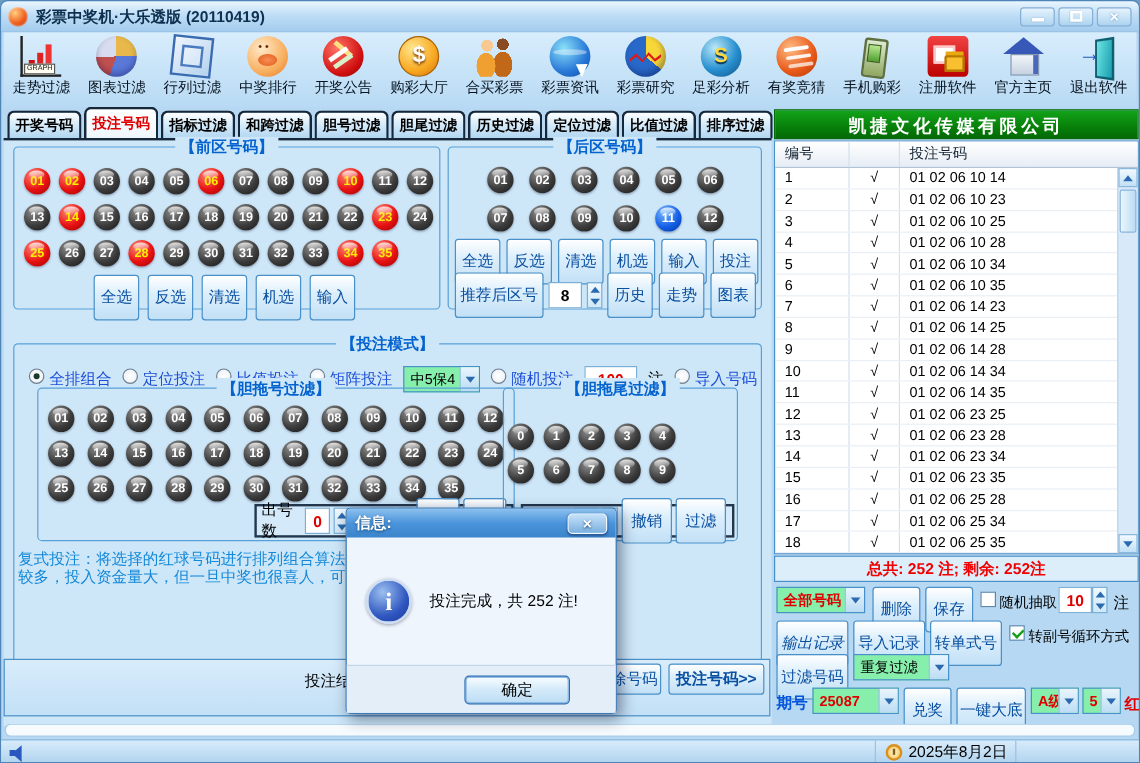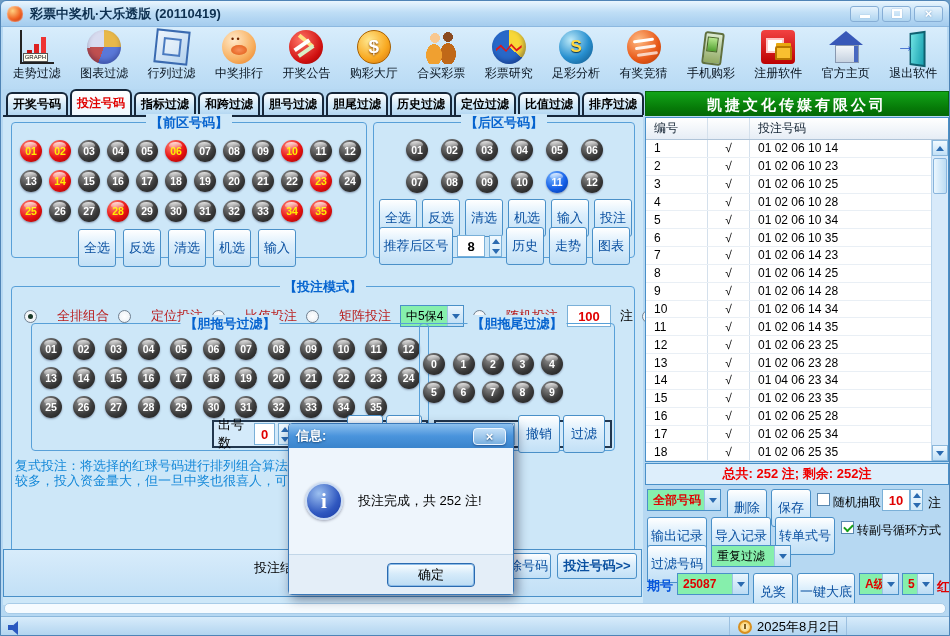--- a/index.html
+++ b/index.html
@@ -106,21 +106,21 @@
   .spin { display:inline-flex; flex-direction:column; width:13px; height:22px; border:1px solid #7ab0d8;
     background:linear-gradient(#f0f9ff,#cfe8f8); cursor:pointer; }
   .spin i { flex:1; position:relative; display:block; }
   .spin i.up::after { content:""; position:absolute; left:2px; top:3px; border:4px solid transparent; border-bottom:5px solid #2a6ab0; border-top:none; }
   .spin i.down::after { content:""; position:absolute; left:2px; top:3px; border:4px solid transparent; border-top:5px solid #2a6ab0; border-bottom:none; }
   .dd { display:inline-flex; align-items:center; background:#86efac; border:1px solid #4a90c8; height:22px; font-size:12px; cursor:pointer; }
   .dd .dd-txt { flex:1; padding-left:5px; white-space:nowrap; overflow:hidden; }
   .dd .dd-arrow { width:16px; align-self:stretch; background:linear-gradient(#e9f5fd,#bcdcf4); border-left:1px solid #9cc4e4;
     display:flex; align-items:center; justify-content:center; }
   .dd .dd-arrow::after { content:""; border:4px solid transparent; border-top:5px solid #2a6ab0; margin-top:5px; }
-  .radio { display:inline-flex; align-items:center; gap:20px; font-size:13px; color:#b91c1c; cursor:pointer; white-space:nowrap; }
+  .radio { display:inline-flex; align-items:flex-start; gap:4px; font-size:13px; color:#1d4ed8; cursor:pointer; white-space:nowrap; }
   .rdot { width:13px; height:13px; border-radius:50%; border:1px solid #708090; background:radial-gradient(#fff,#e8eef4); position:relative; }
   .rdot.on::after { content:""; position:absolute; left:3px; top:3px; width:5px; height:5px; border-radius:50%; background:#1a3a28; }
   .checkbox { width:13px; height:13px; border:1px solid #5a88b0; background:#fff; position:relative; cursor:pointer; flex:none; }
   .checkbox.checked::after { content:""; position:absolute; left:2px; top:2px; width:7px; height:4px;
     border-left:2px solid #18a018; border-bottom:2px solid #18a018; transform:rotate(-45deg); }
 
   
   .ballgrid { position:absolute; display:flex; flex-wrap:wrap; }
   #front-balls { left:8px; top:17px; width:342px; gap:8px 7px; }
   #back-balls { left:32px; top:16px; width:198px; gap:10px 13px; }
@@ -242,20 +242,24 @@
       <div class="tb-item">
         <div class="tb-icon ic-coin"></div>
         <div class="tb-label">购彩大厅</div>
       </div>
 
       <div class="tb-item">
         <div class="tb-icon ic-people"></div>
         <div class="tb-label">合买彩票</div>
       </div>
 
+      <div class="tb-item">
+        <div class="tb-icon ic-globe"></div>
+        <div class="tb-label">彩票资讯</div>
+      </div>
 
       <div class="tb-item">
         <div class="tb-icon ic-research"></div>
         <div class="tb-label">彩票研究</div>
       </div>
 
       <div class="tb-item">
         <div class="tb-icon ic-soccer"></div>
         <div class="tb-label">足彩分析</div>
       </div>
@@ -684,21 +688,21 @@
 
         <div class="trow">
           <div class="col1">13</div>
           <div class="col2">√</div>
           <div class="col3">01 02 06 23 28</div>
         </div>
 
         <div class="trow">
           <div class="col1">14</div>
           <div class="col2">√</div>
-          <div class="col3">01 04 06 23 34</div>
+          <div class="col3">01 02 06 23 34</div>
         </div>
 
         <div class="trow">
           <div class="col1">15</div>
           <div class="col2">√</div>
           <div class="col3">01 02 06 23 35</div>
         </div>
 
         <div class="trow">
           <div class="col1">16</div>
@@ -736,21 +740,21 @@
   <button class="btn" style="position:absolute;left:770px;top:488px;width:40px;">保存</button>
   <span class="checkbox" style="position:absolute;left:816px;top:492px;"></span>
   <span class="rp-label" style="position:absolute;left:832px;top:493px;">随机抽取</span>
   <span class="numbox" style="position:absolute;left:881px;top:488px;width:28px;">10</span>
   <span class="spin" style="position:absolute;left:909px;top:488px;">
       <i class="up"></i>
       <i class="down"></i>
     </span>
   <span class="rp-label" style="position:absolute;left:927px;top:493px;font-size:13px;">注</span>
 
-  <button class="btn" style="position:absolute;left:646px;top:516px;width:60px;padding:0;">输出记录</button>
+  <button class="btn" style="position:absolute;left:646px;top:516px;width:60px;padding:0;font-style:italic;">输出记录</button>
   <button class="btn" style="position:absolute;left:710px;top:516px;width:60px;padding:0;">导入记录</button>
   <button class="btn" style="position:absolute;left:774px;top:516px;width:60px;padding:0;">转单式号</button>
   <span class="checkbox checked" style="position:absolute;left:840px;top:520px;"></span>
   <span class="rp-label" style="position:absolute;left:856px;top:521px;">转副号循环方式</span>
 
   <button class="btn" style="position:absolute;left:646px;top:544px;width:60px;padding:0;">过滤号码</button>
   <span class="dd" style="position:absolute;left:710px;top:544px;width:80px;">
     <span class="dd-txt">重复过滤</span>
       <span class="dd-arrow"></span>
     </span>

